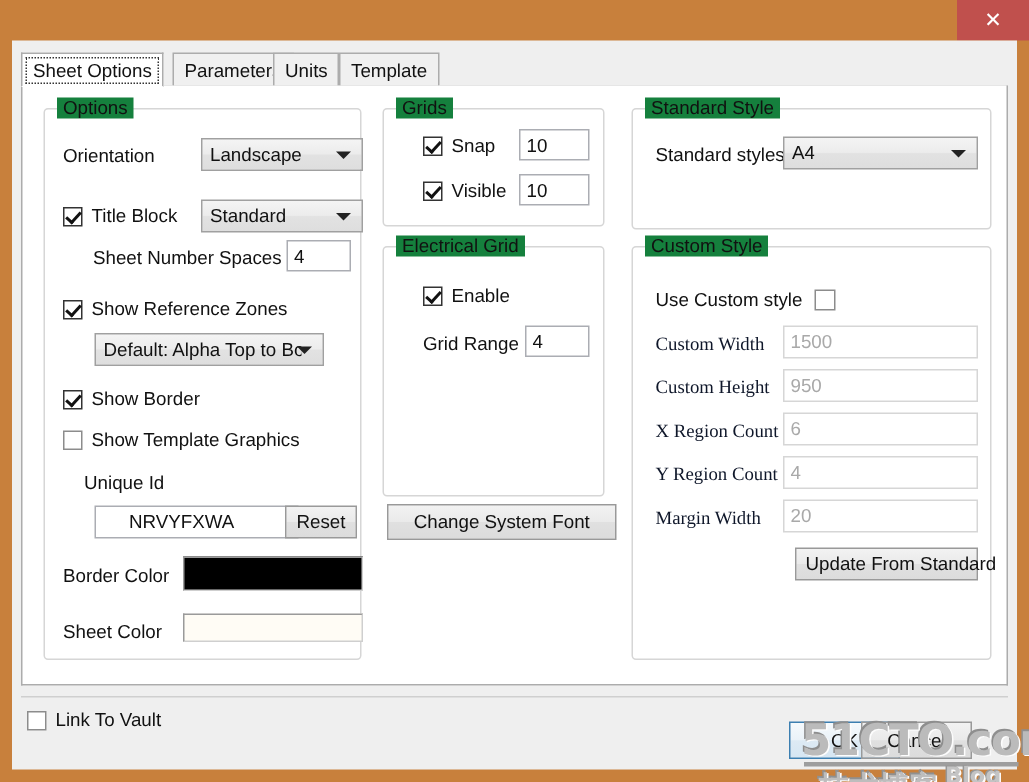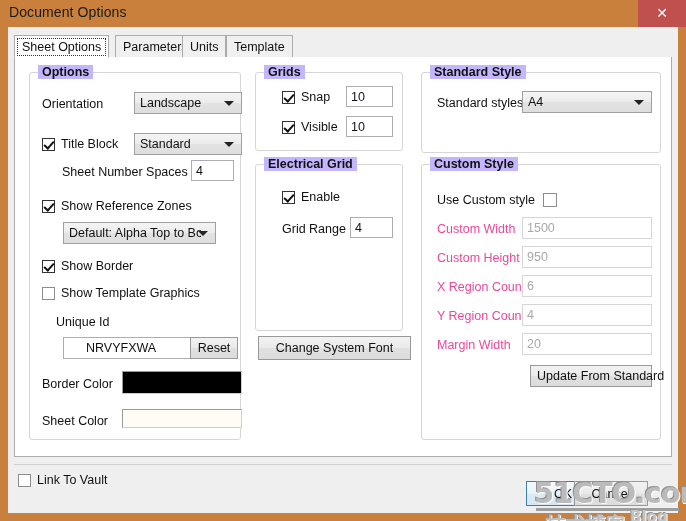--- a/index.html
+++ b/index.html
@@ -94,35 +94,34 @@
 
   
   .group {
     position: absolute;
     border: 1px solid #D6D6D6;
     border-radius: 3px;
   }
   .group > .glabel {
     position: absolute;
     top: -8px; left: 8px;
-    background: #c4b5fd;
+    background: #15803d;
     padding: 0 4px;
     font-size: 12.5px;
     color: #111;
     white-space: nowrap;
-    font-weight: bold;
   }
 
   .fld-label {
     position: absolute;
     font-size: 12.5px;
     color: #111;
     white-space: nowrap;
   }
-  .fld-label.dim { color: #ec4899; }
+  .fld-label.dim { color: #0f172a; font-family: Liberation Serif, serif; }
 
   
   .textbox {
     position: absolute;
     background: #FFFFFF;
     border: 1px solid #ABADB3;
     font-size: 12.5px;
     color: #111;
     padding: 1px 4px;
     font-family: "Liberation Sans", sans-serif;
@@ -268,21 +267,20 @@
     text-shadow: 1px 1px 0 #fdfdfd, -1px -1px 0 #979797;
     white-space: nowrap;
   }
 </style>
 </head>
 <body>
 
 <div class="window">
 
   <div class="titlebar">
-    <div class="title-text">Document Options</div>
     <button class="close-btn">✕</button>
   </div>
 
   <div class="client">
 
     <div class="tabstrip">
       <div class="tab active" style="left:0px;">
         <span>Sheet Options</span>
         <span class="tab-focus"></span>
       </div>

